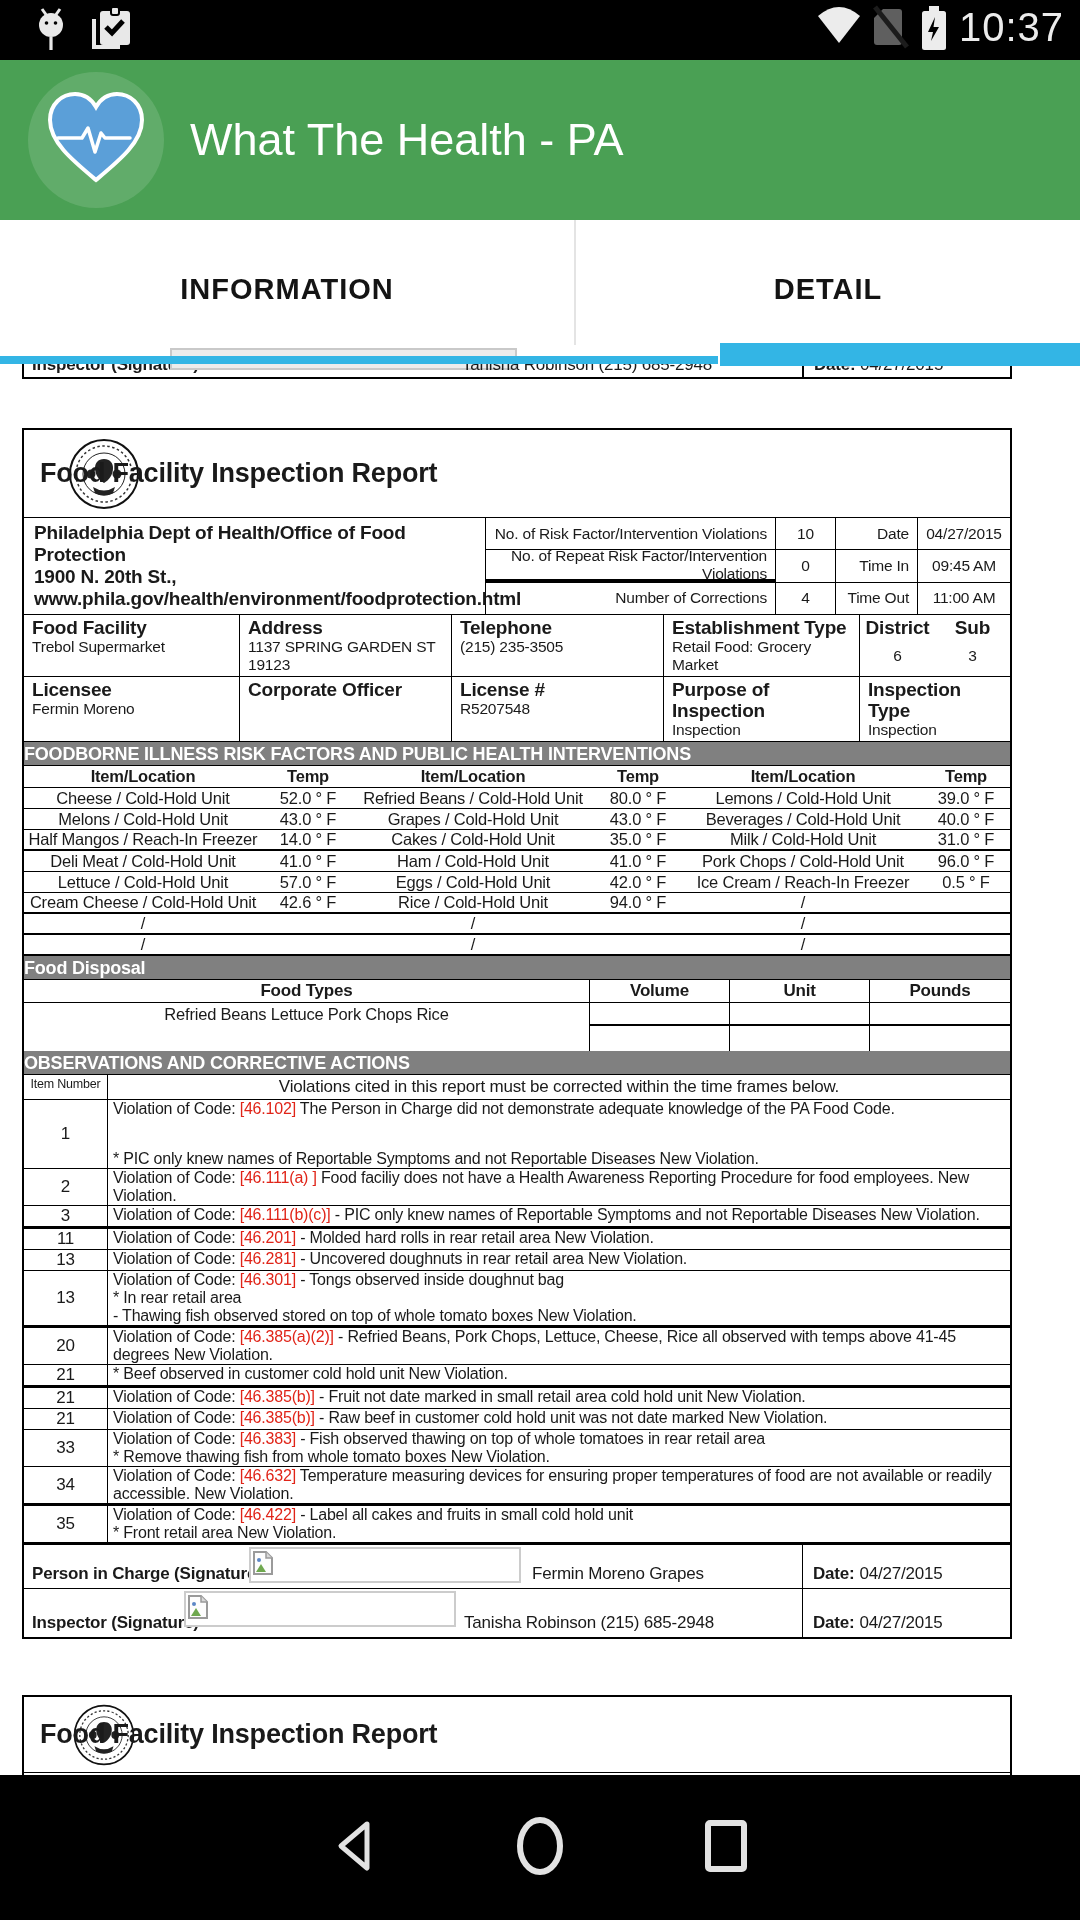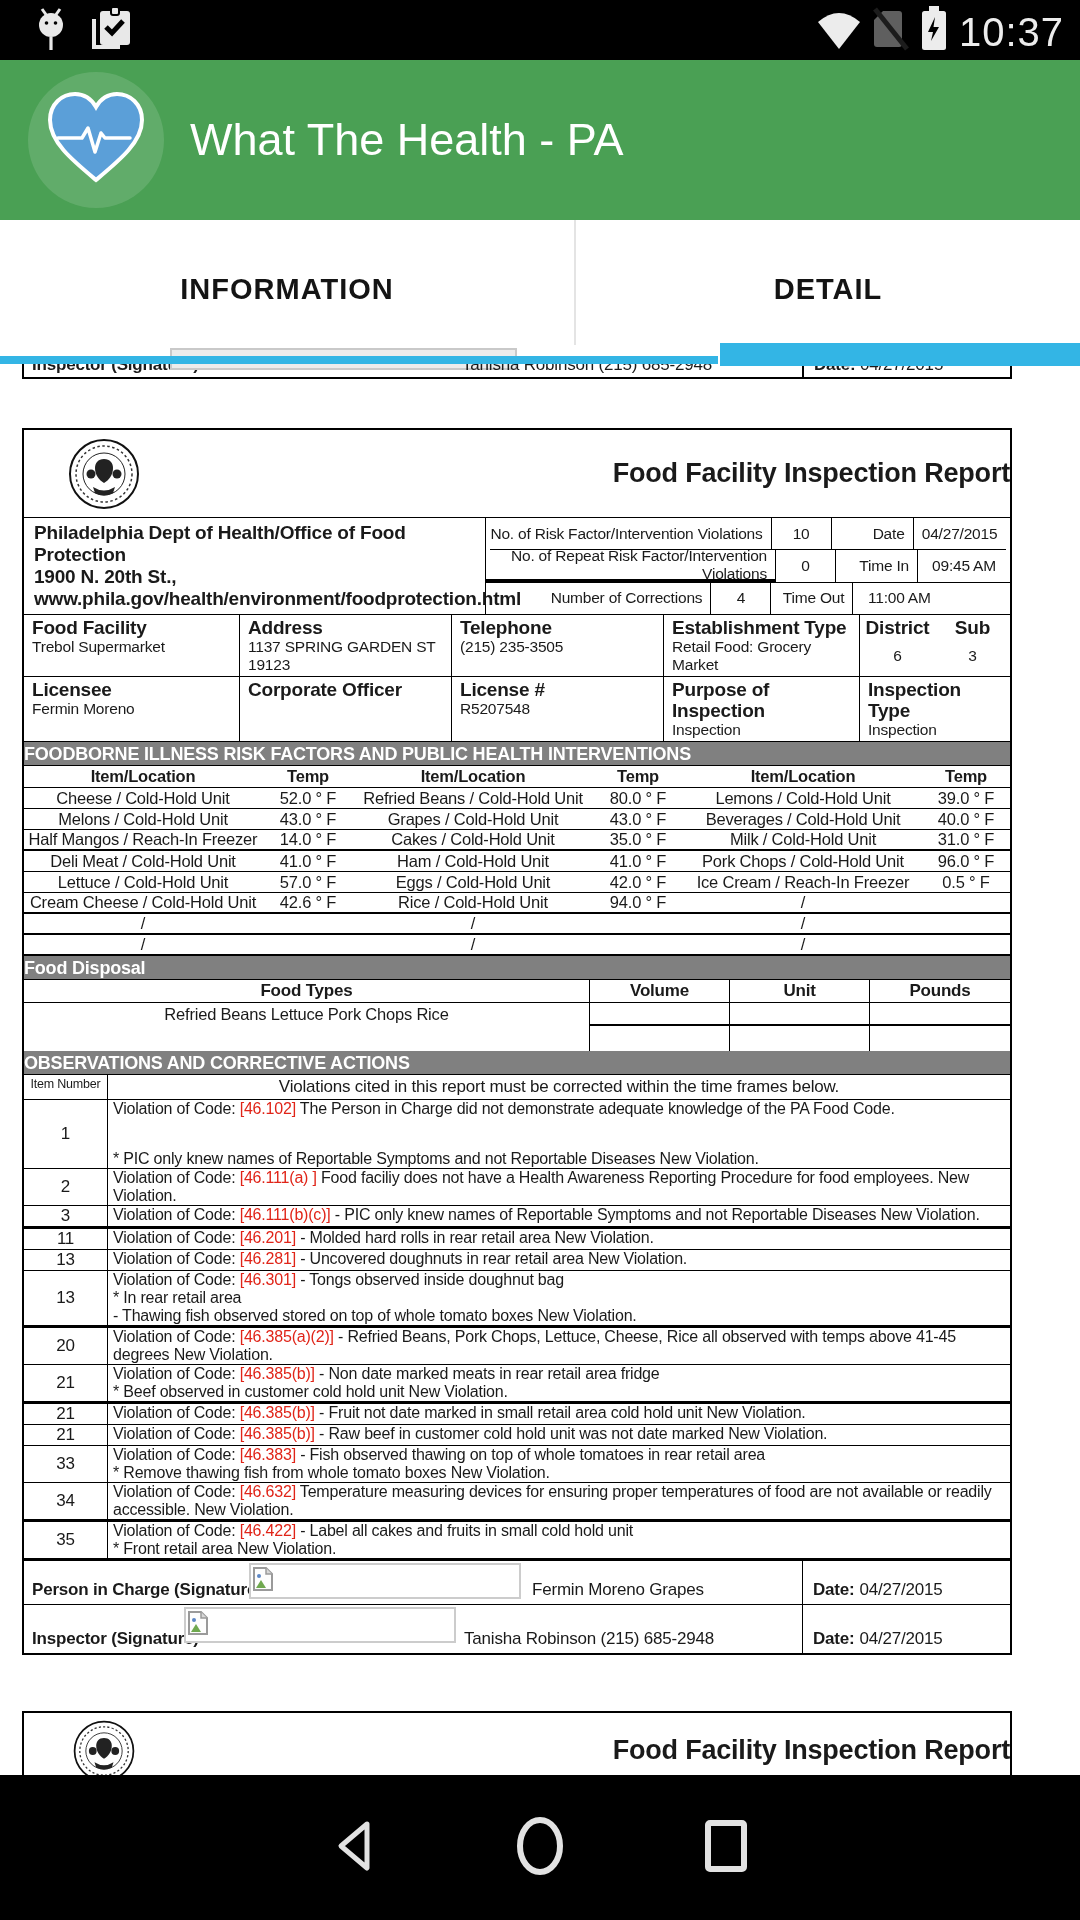--- a/index.html
+++ b/index.html
@@ -4,21 +4,21 @@
 <style>
   html,body{margin:0;padding:0;background:#222;}
   *{box-sizing:border-box;}
   .screen{position:relative;width:1080px;height:1920px;background:#fff;overflow:hidden;
           font-family:"Liberation Sans",sans-serif;margin:0 auto;}
 
   
   .status-bar{position:absolute;top:0;left:0;right:0;height:60px;background:#000;
               display:flex;align-items:center;justify-content:space-between;padding:0 16px;z-index:40;}
   .sb-left{display:flex;gap:22px;align-items:center;margin-left:18px;}
-  .sb-right{display:flex;gap:11px;align-items:flex-end;}
+  .sb-right{display:flex;gap:11px;align-items:flex-start;}
   .sb-time{color:#ececec;font-size:40px;letter-spacing:1px;}
 
   
   .app-bar{position:absolute;top:60px;left:0;right:0;height:160px;background:#4aa054;
            display:flex;align-items:center;z-index:40;}
   .app-logo{width:136px;height:136px;margin-left:28px;border-radius:50%;
             background:rgba(255,255,255,0.13);display:flex;align-items:center;justify-content:center;}
   .app-title{color:#fff;font-size:45px;font-weight:400;margin:0 0 0 26px;}
 
   
@@ -44,25 +44,25 @@
              display:flex;align-items:flex-end;padding:0 0 2px 10px;font-size:17px;}
   .b{font-weight:bold;}
 
   
   .doc{width:990px;margin-left:22px;border:2px solid #000;background:#fff;}
   .doc2{margin-top:56px;height:118px;overflow:hidden;border-bottom:none;}
 
   .doc-header{position:relative;height:88px;border-bottom:1px solid #000;display:flex;align-items:center;}
   .doc2 .doc-header{height:76px;}
   .seal-wrap{width:160px;display:flex;justify-content:center;align-items:center;}
-  .doc-title{position:absolute;left:0;right:0;text-align:right;font-size:27px;font-weight:bold;margin:0;}
+  .doc-title{position:absolute;left:0;right:0;text-align:left;font-size:27px;font-weight:bold;margin:16px;}
 
   .info-row{display:flex;border-bottom:1px solid #000;}
   .dept{width:462px;border-right:1px solid #000;padding:4px 10px;font-weight:bold;font-size:19px;line-height:22px;}
-  .stats{flex:1;display:flex;flex-direction:column;align-items:center;}
+  .stats{flex:1;display:flex;flex-direction:column;}
   .stats-row{flex:1;display:flex;align-items:stretch;border-bottom:1px solid #000;min-height:23px;}
   .stats-row:last-child{border-bottom:none;}
   .s-cell{display:flex;align-items:center;font-size:15.5px;}
   .s-label{flex:1;justify-content:flex-end;text-align:right;padding-right:8px;border-right:1px solid #000;}
   .s-label.heavy{border-bottom:3px solid #000;}
   .s-val{width:60px;justify-content:center;border-right:1px solid #000;}
   .s-label2{width:82px;justify-content:flex-end;padding-right:8px;border-right:1px solid #000;}
   .s-val2{width:92px;justify-content:center;}
 
   .fac-row{display:flex;border-bottom:1px solid #000;min-height:42px;}
@@ -435,21 +435,20 @@
           </div>
           <div class="o-grid">
             <div class="o-num">20</div>
             <div class="o-text">
               <div><span>Violation of Code: </span><span class="code">[46.385(a)(2)]</span><span> - Refried Beans, Pork Chops, Lettuce, Cheese, Rice all observed with temps above 41-45 degrees  New Violation.</span></div>
             </div>
           </div>
           <div class="o-grid heavy">
             <div class="o-num">21</div>
             <div class="o-text">
-              <div><span>Violation of Code: </span><span class="code">[46.385(b)]</span><span> - Non date marked meats in rear retail area fridge</span></div>
               <div>* Beef observed in customer cold hold unit  New Violation.</div>
             </div>
           </div>
           <div class="o-grid">
             <div class="o-num">21</div>
             <div class="o-text">
               <div><span>Violation of Code: </span><span class="code">[46.385(b)]</span><span> - Fruit not date marked in small retail area cold hold unit  New Violation.</span></div>
             </div>
           </div>
           <div class="o-grid">

